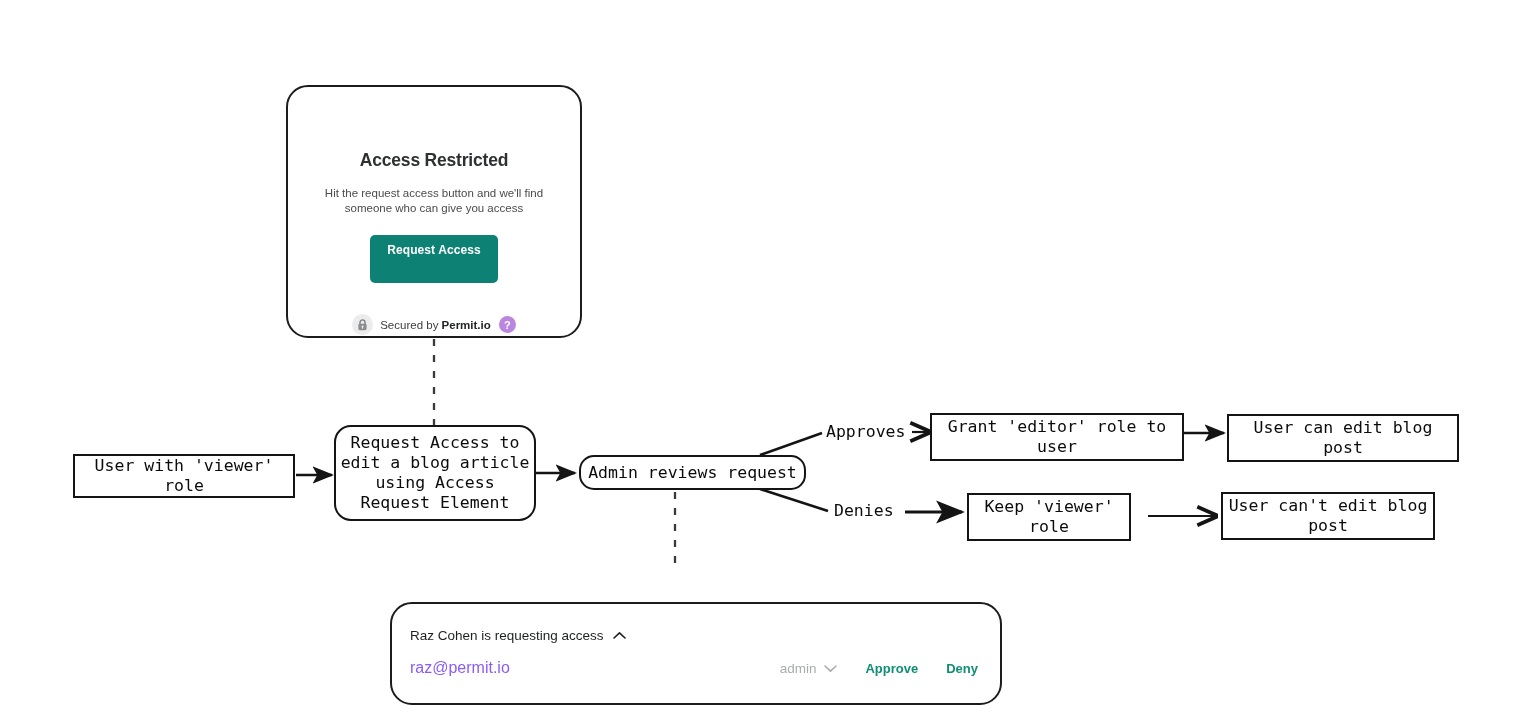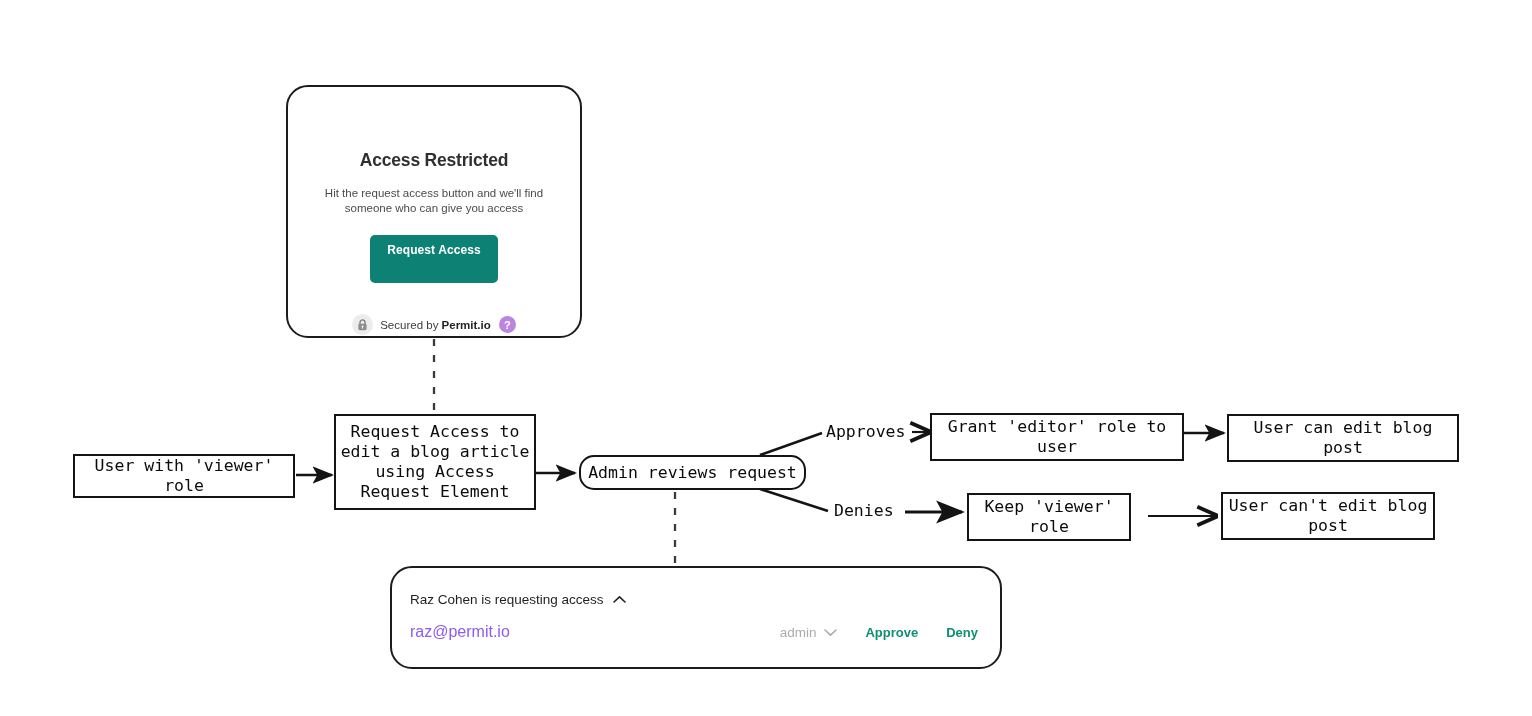--- a/index.html
+++ b/index.html
@@ -128,20 +128,21 @@
     margin-left: 1px;
   }
 
   
   .req-card {
     position: absolute;
     box-sizing: border-box;
     background: #ffffff;
     border: 2px solid #1c1c1c;
     border-radius: 22px;
+    margin-top: 36px;
   }
   .req-head {
     position: absolute;
     left: 18px;
     top: 24px;
     display: flex;
     align-items: center;
     gap: 9px;
   }
   .req-head-text {
@@ -241,21 +242,21 @@
       <span class="ar-secured-text">
         <span>Secured by </span><b>Permit.io</b>
       </span>
       <span class="ar-help" style="background:#bb86e0;">?</span>
     </div>
   </div>
 
   <div class="node" style="left:73px; top:454px; width:222px; height:44px;">User with 'viewer'
 role</div>
 
-  <div class="node" style="left:334px; top:414px; width:202px; height:96px;">Request Access to
+  <div class="node" style="left:334px; top:425px; width:202px; height:96px;border-radius:17px;">Request Access to
 edit a blog article
 using Access
 Request Element</div>
 
   <div class="node" style="left:579px; top:455px; width:227px; height:35px;border-radius:15px;">Admin reviews request</div>
 
   <div class="node" style="left:930px; top:413px; width:254px; height:48px;">Grant 'editor' role to
 user</div>
 
   <div class="node" style="left:1227px; top:414px; width:232px; height:48px;">User can edit blog

